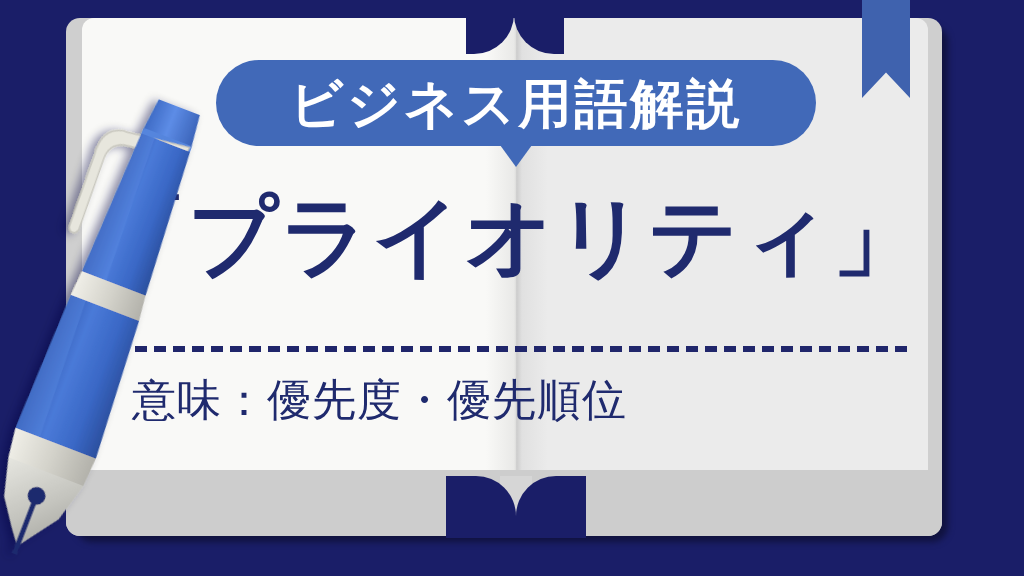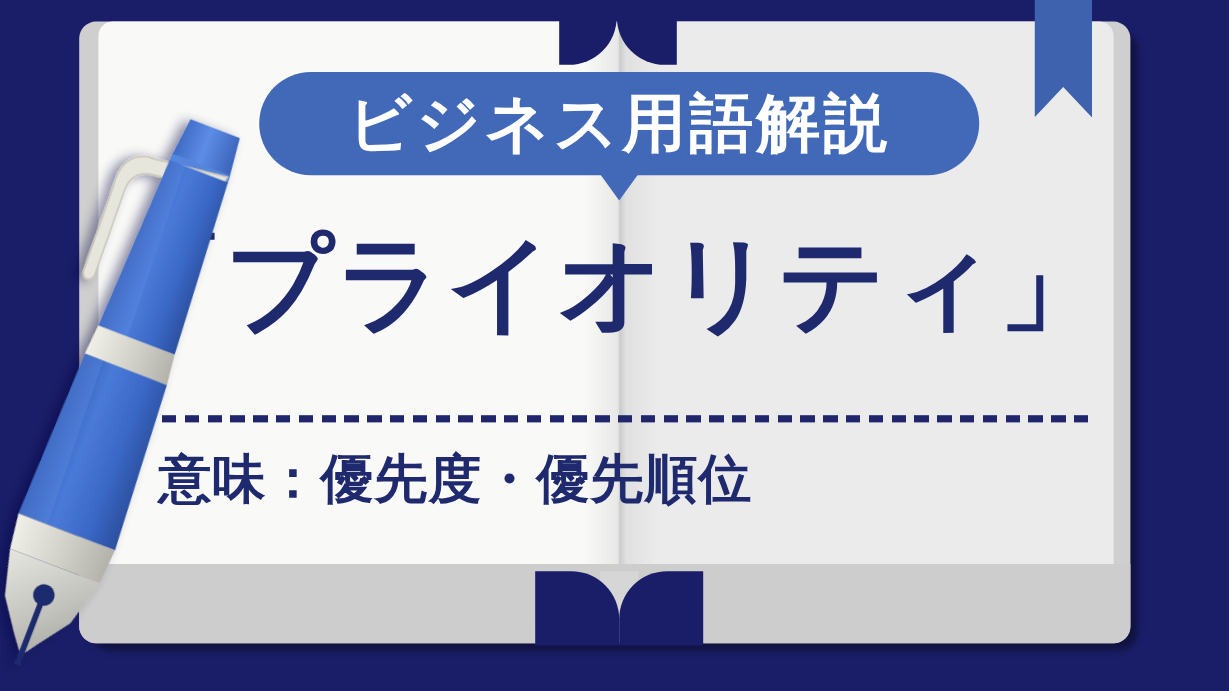--- a/index.html
+++ b/index.html
@@ -205,21 +205,21 @@
 
   
   .lines {
     position: absolute;
     left: 132px;
     top: 368px;
     color: #1f2a6e;
   }
   .line {
     font-size: 44px;
-    font-weight: bold;
+    font-weight: normal;
     line-height: 1.45;
     white-space: nowrap;
     letter-spacing: 1px;
   }
 
   
   .pen {
     position: absolute;
     left: -12px;
     top: 70px;

